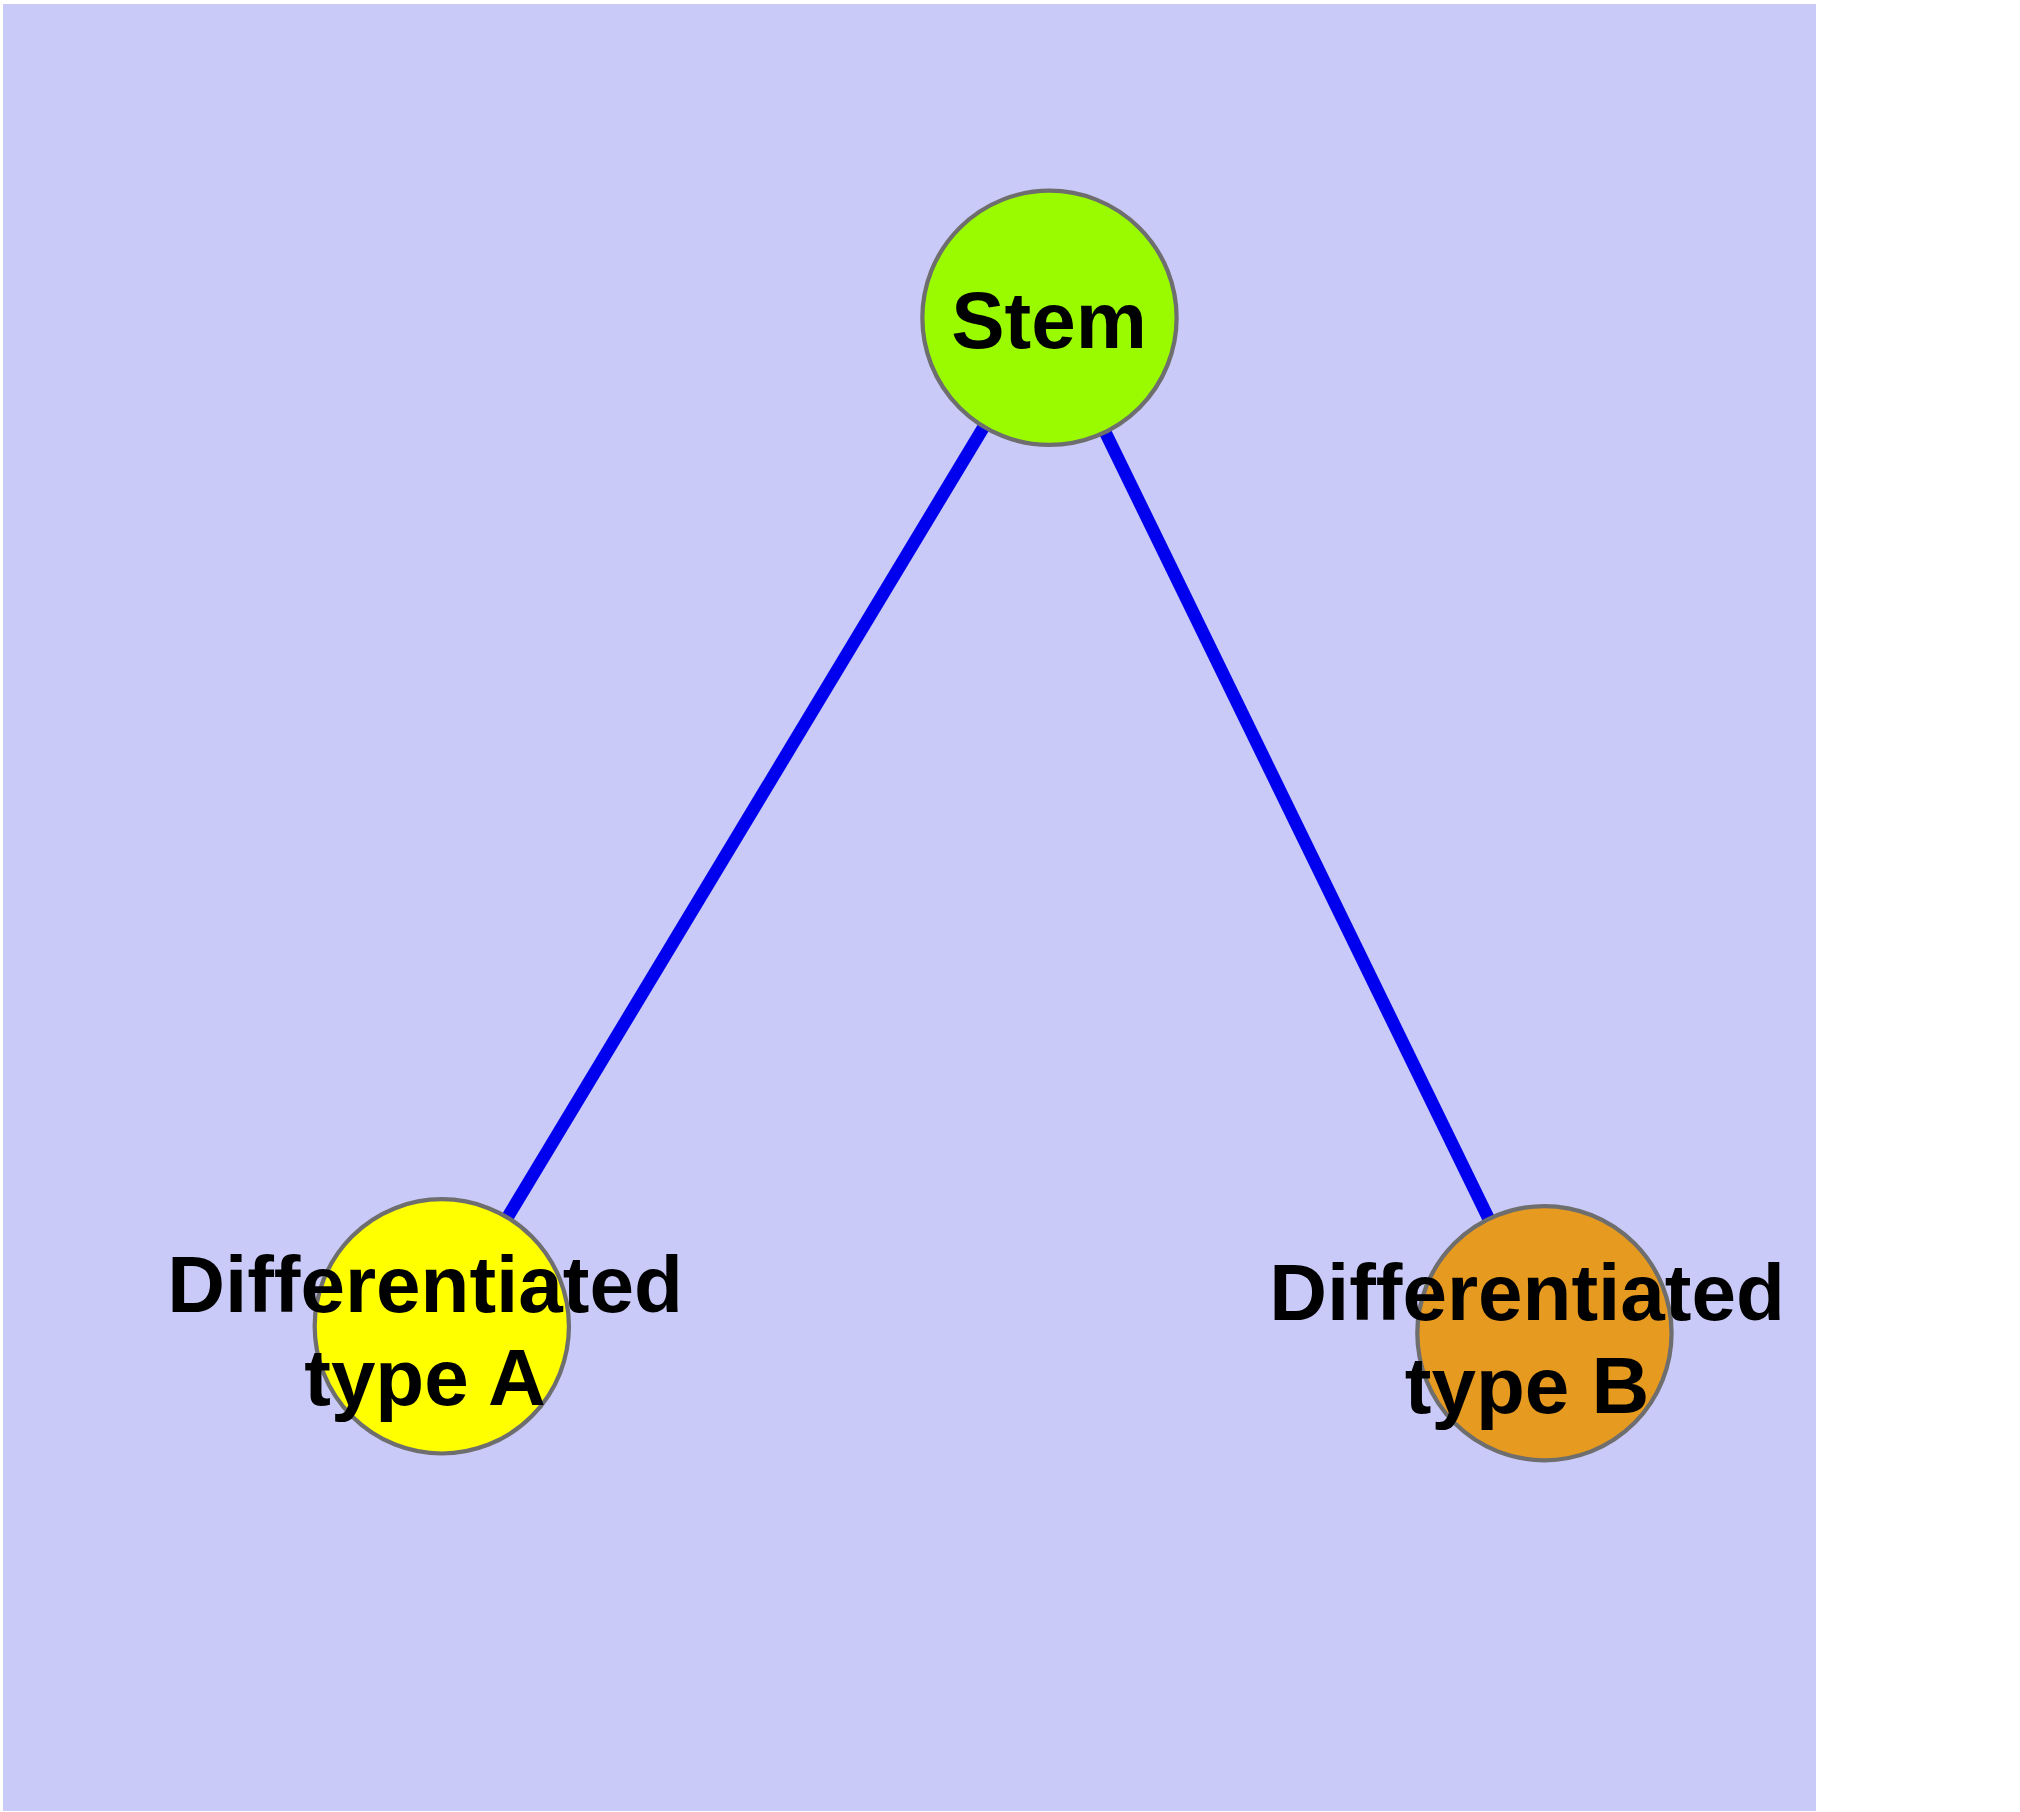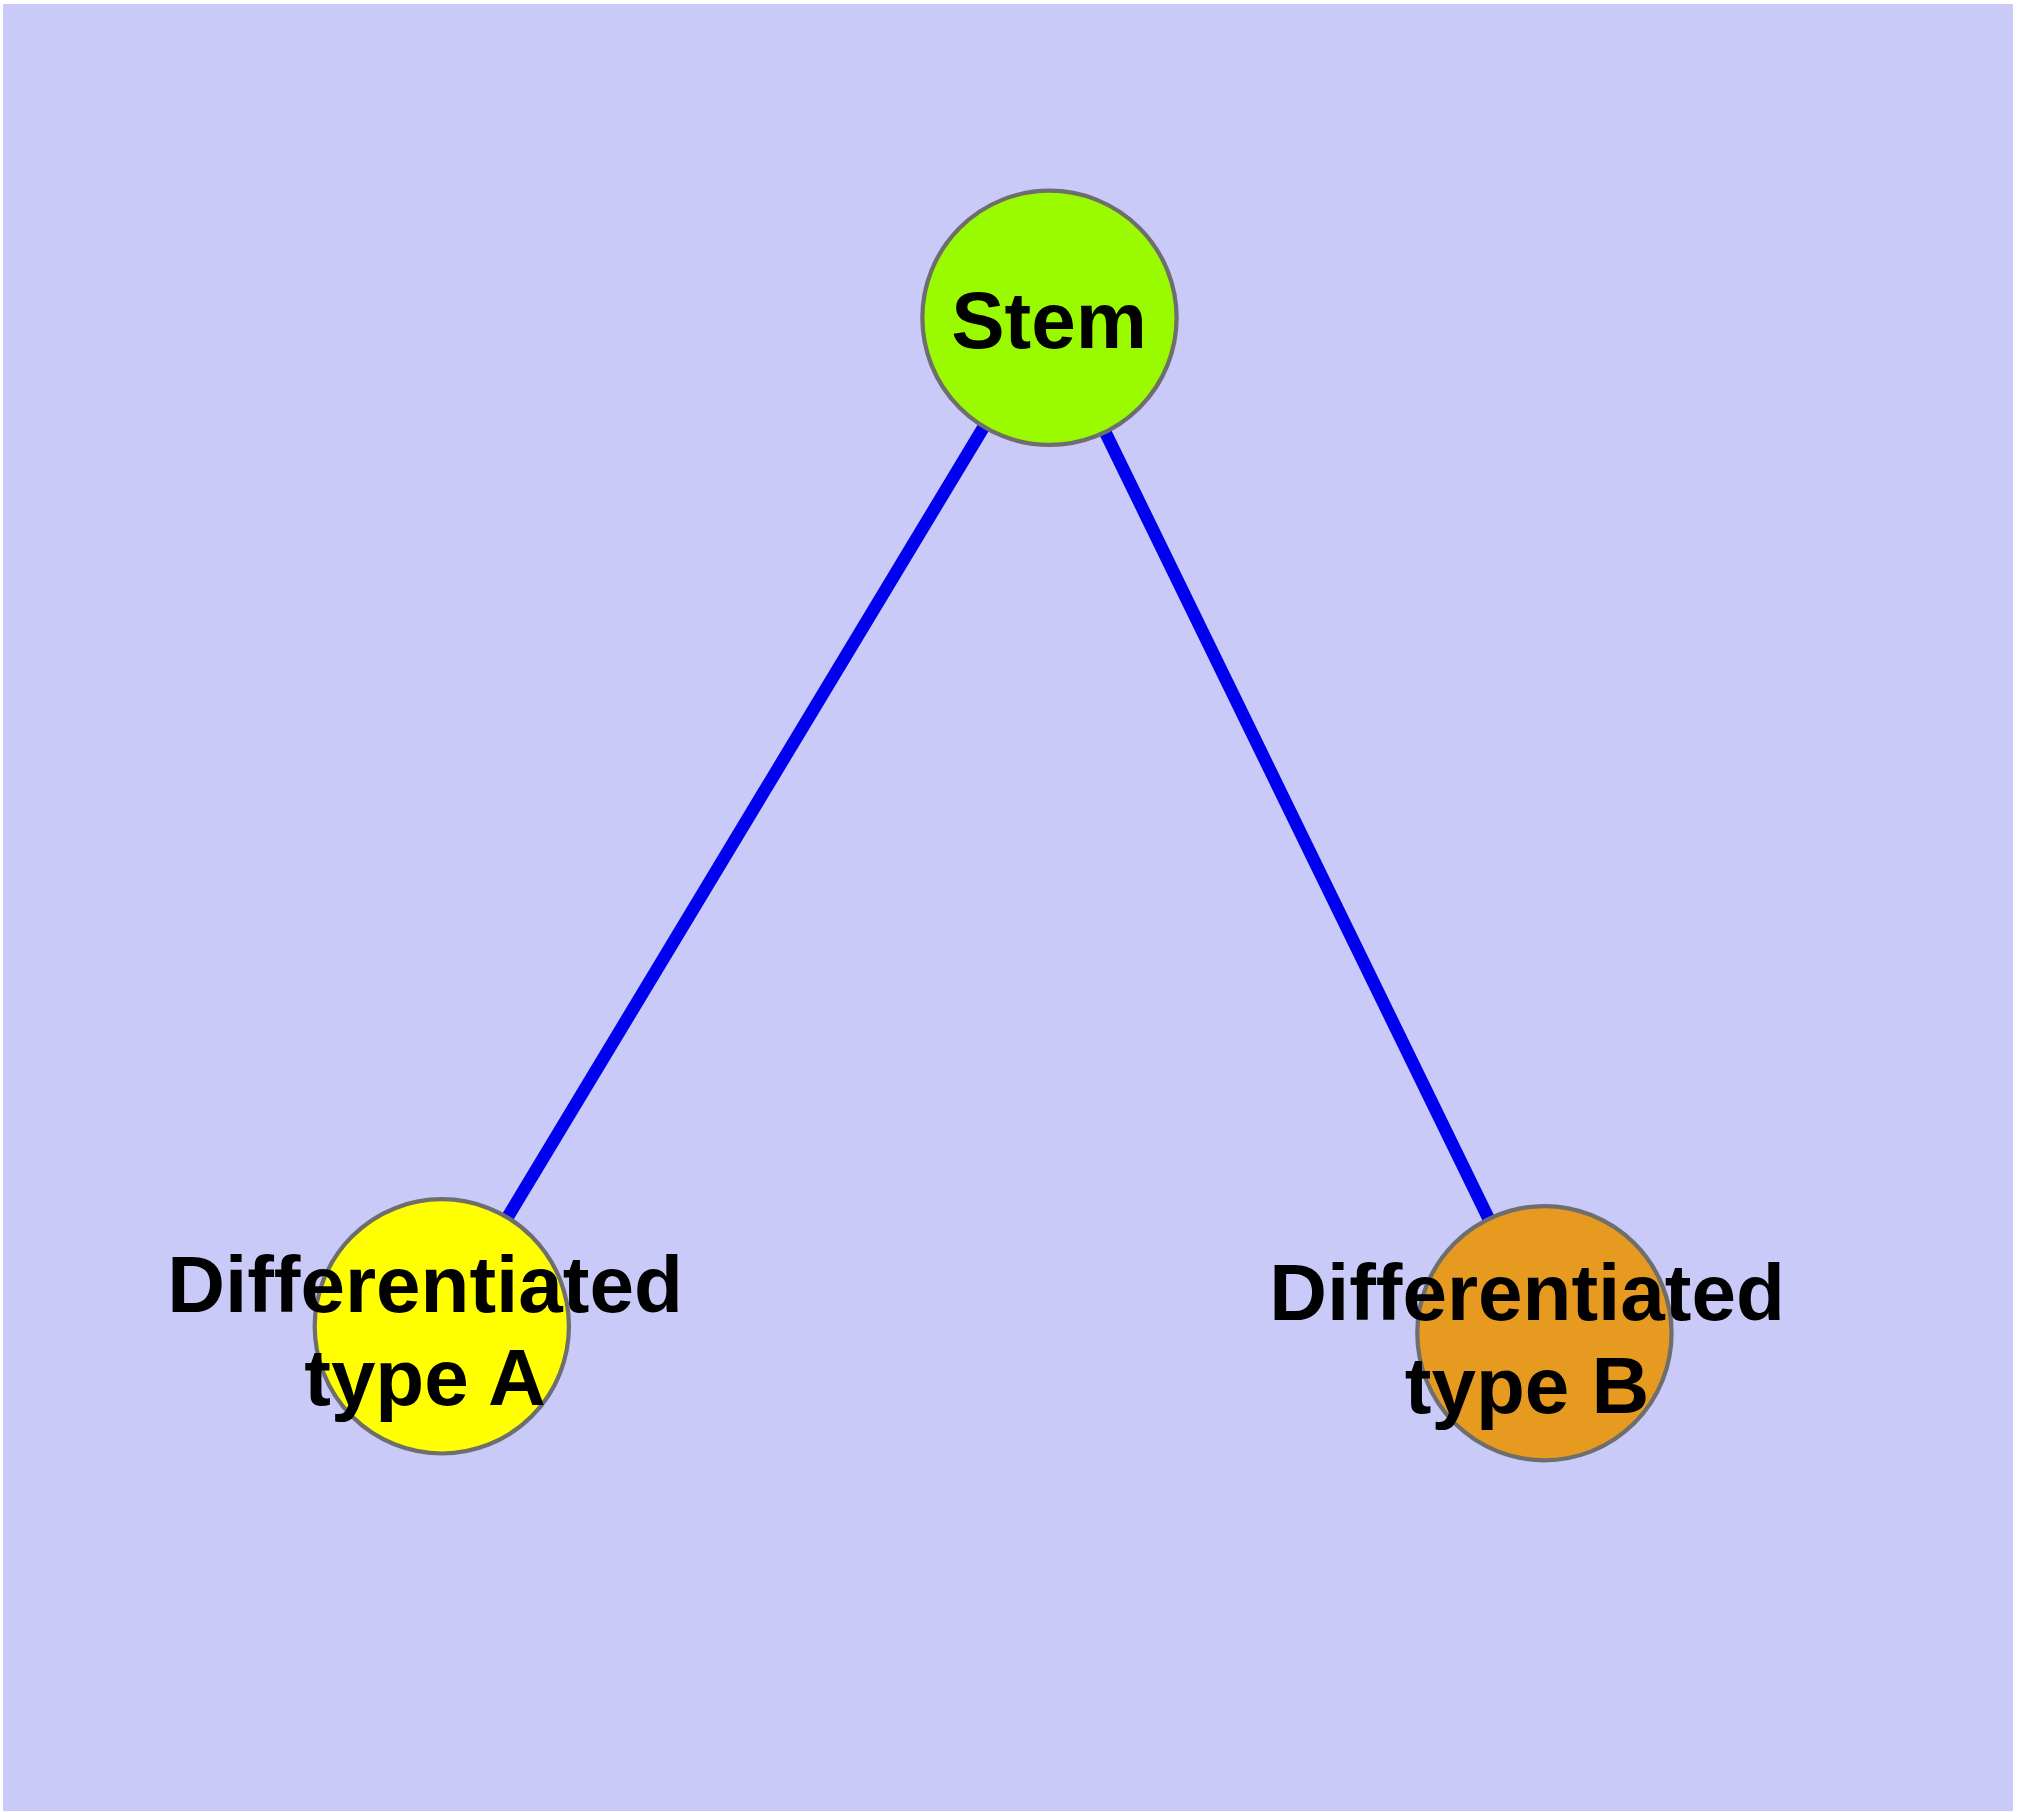--- a/index.html
+++ b/index.html
@@ -2,21 +2,21 @@
 <html style="font-size:13.6px"><head>
 <meta charset="utf-8">
 <style>
   html, body {
     margin: 0;
     padding: 0;
     background: #FFFFFF;
   }
   .canvas {
     position: relative;
-    width: 2013px;
+    width: 1816px;
     height: 1812px;
     background: #FFFFFF;
     overflow: hidden;
     font-family: "Liberation Sans", sans-serif;
   }
   .panel {
     position: absolute;
     left: 2.5px;
     top: 4.2px;
     right: 0px;

